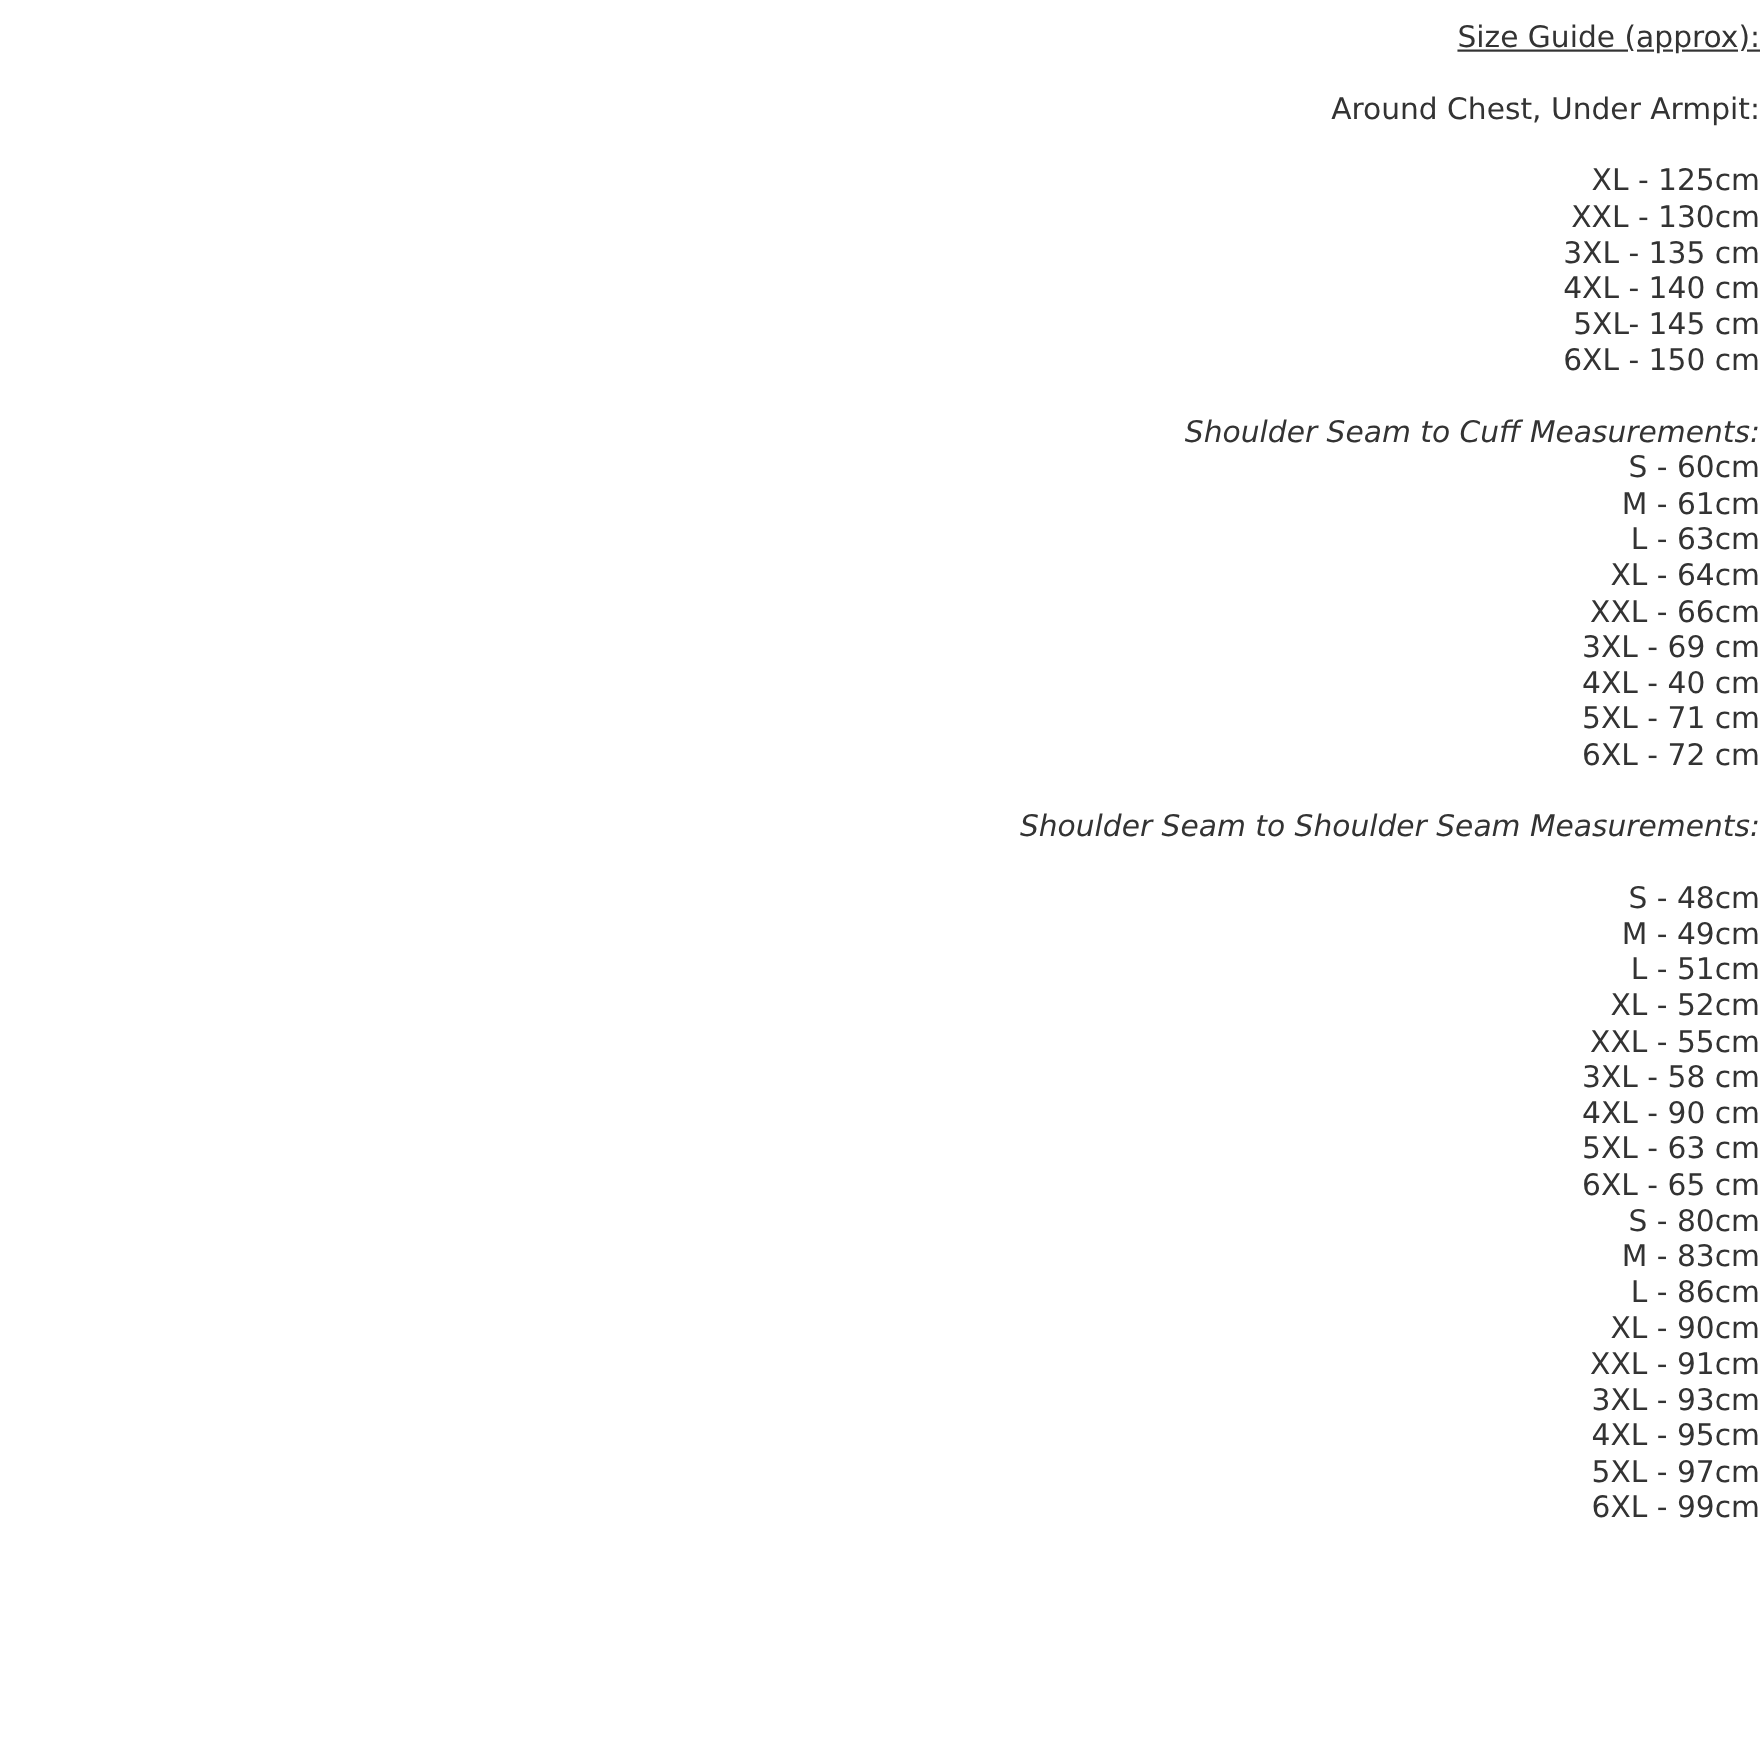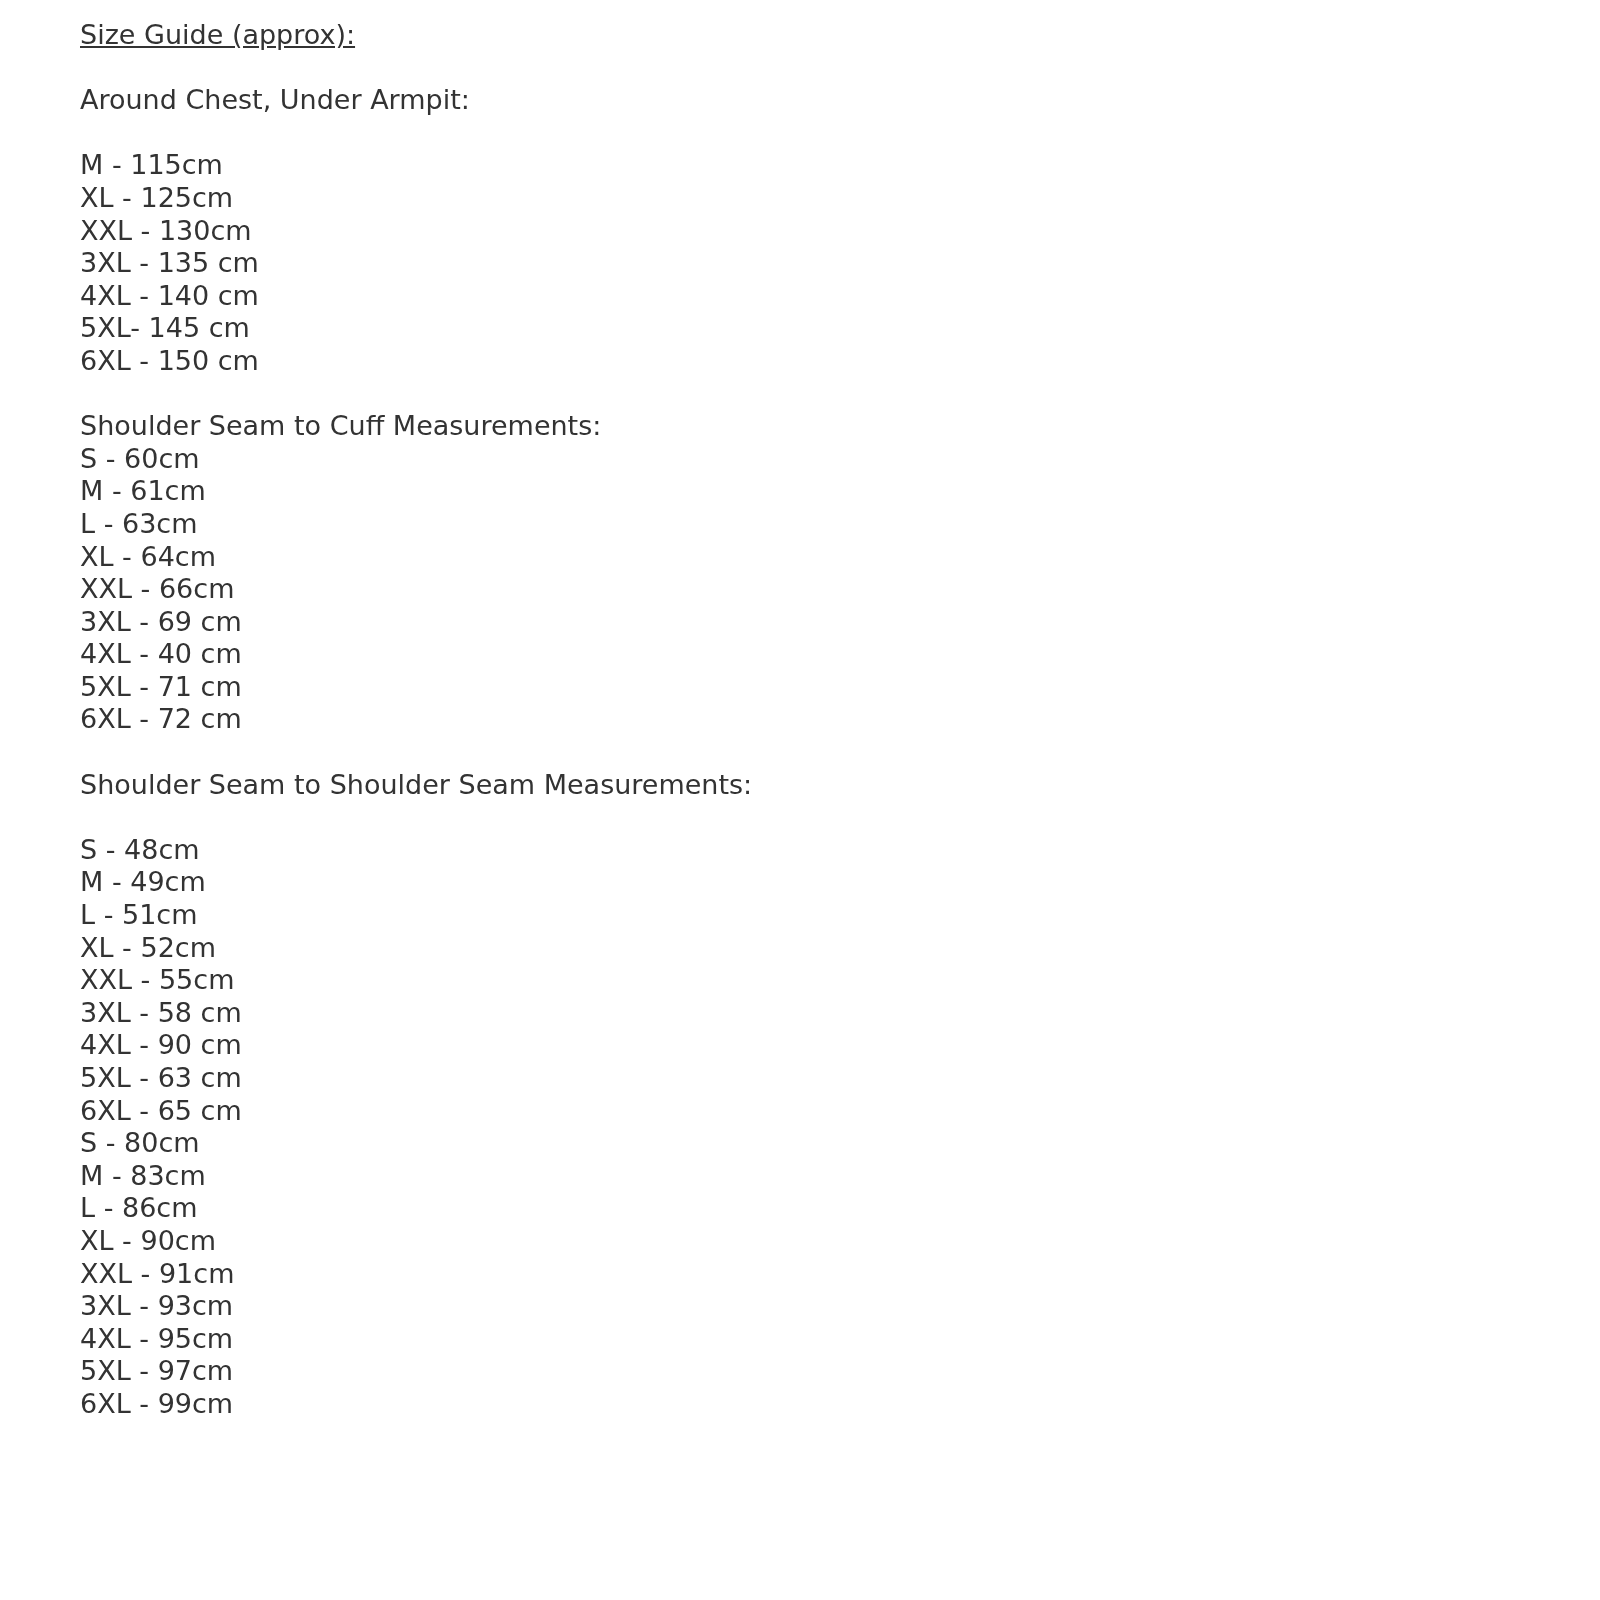--- a/index.html
+++ b/index.html
@@ -13,43 +13,42 @@
   .doc {
     box-sizing: border-box;
     width: 1600px;
     height: 1600px;
     padding-top: 19px;
     padding-left: 80px; 
     font-family: "DejaVu Sans", "Liberation Sans", sans-serif;
     font-size: 27px;
     line-height: 32.6px;
     color: #333333;
-    text-align: left;
+    text-align: right;
   }
   .line {
     height: 32.6px;
     white-space: pre;
   }
   .title {
     text-decoration: underline;
     margin-bottom: 32.6px; 
   }
   .heading { }
-  .gap-before { margin-top: 32.6px; }   
+  .gap-before { margin-top: 32.6px; font-style: italic; }   
   .gap-after  { margin-bottom: 32.6px; } 
 </style>
 </head>
 <body>
 
 <div class="doc">
 
   <div class="line title">Size Guide (approx):</div>
 
   <div class="line heading gap-after">Around Chest, Under Armpit:</div>
-  <div class="line">M - 115cm</div>
   <div class="line">XL - 125cm</div>
   <div class="line">XXL - 130cm</div>
   <div class="line">3XL - 135 cm</div>
   <div class="line">4XL - 140 cm</div>
   <div class="line">5XL- 145 cm</div>
   <div class="line">6XL - 150 cm</div>
 
   <div class="line heading gap-before">Shoulder Seam to Cuff Measurements:</div>
   <div class="line">S - 60cm</div>
   <div class="line">M - 61cm</div>

